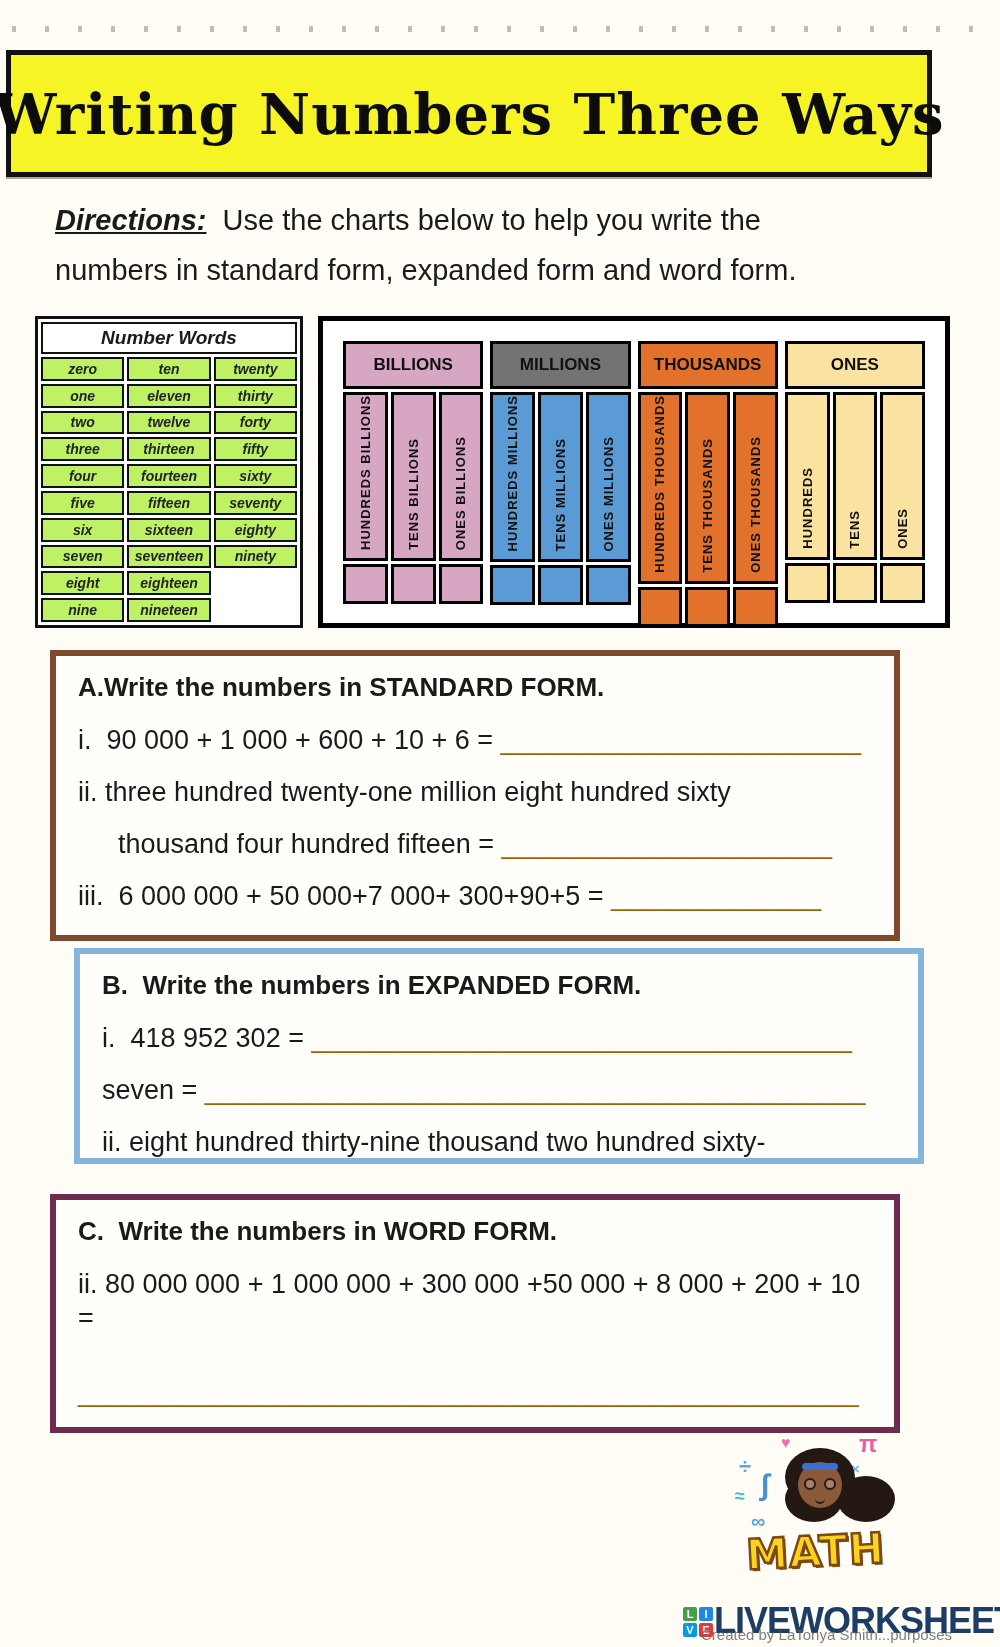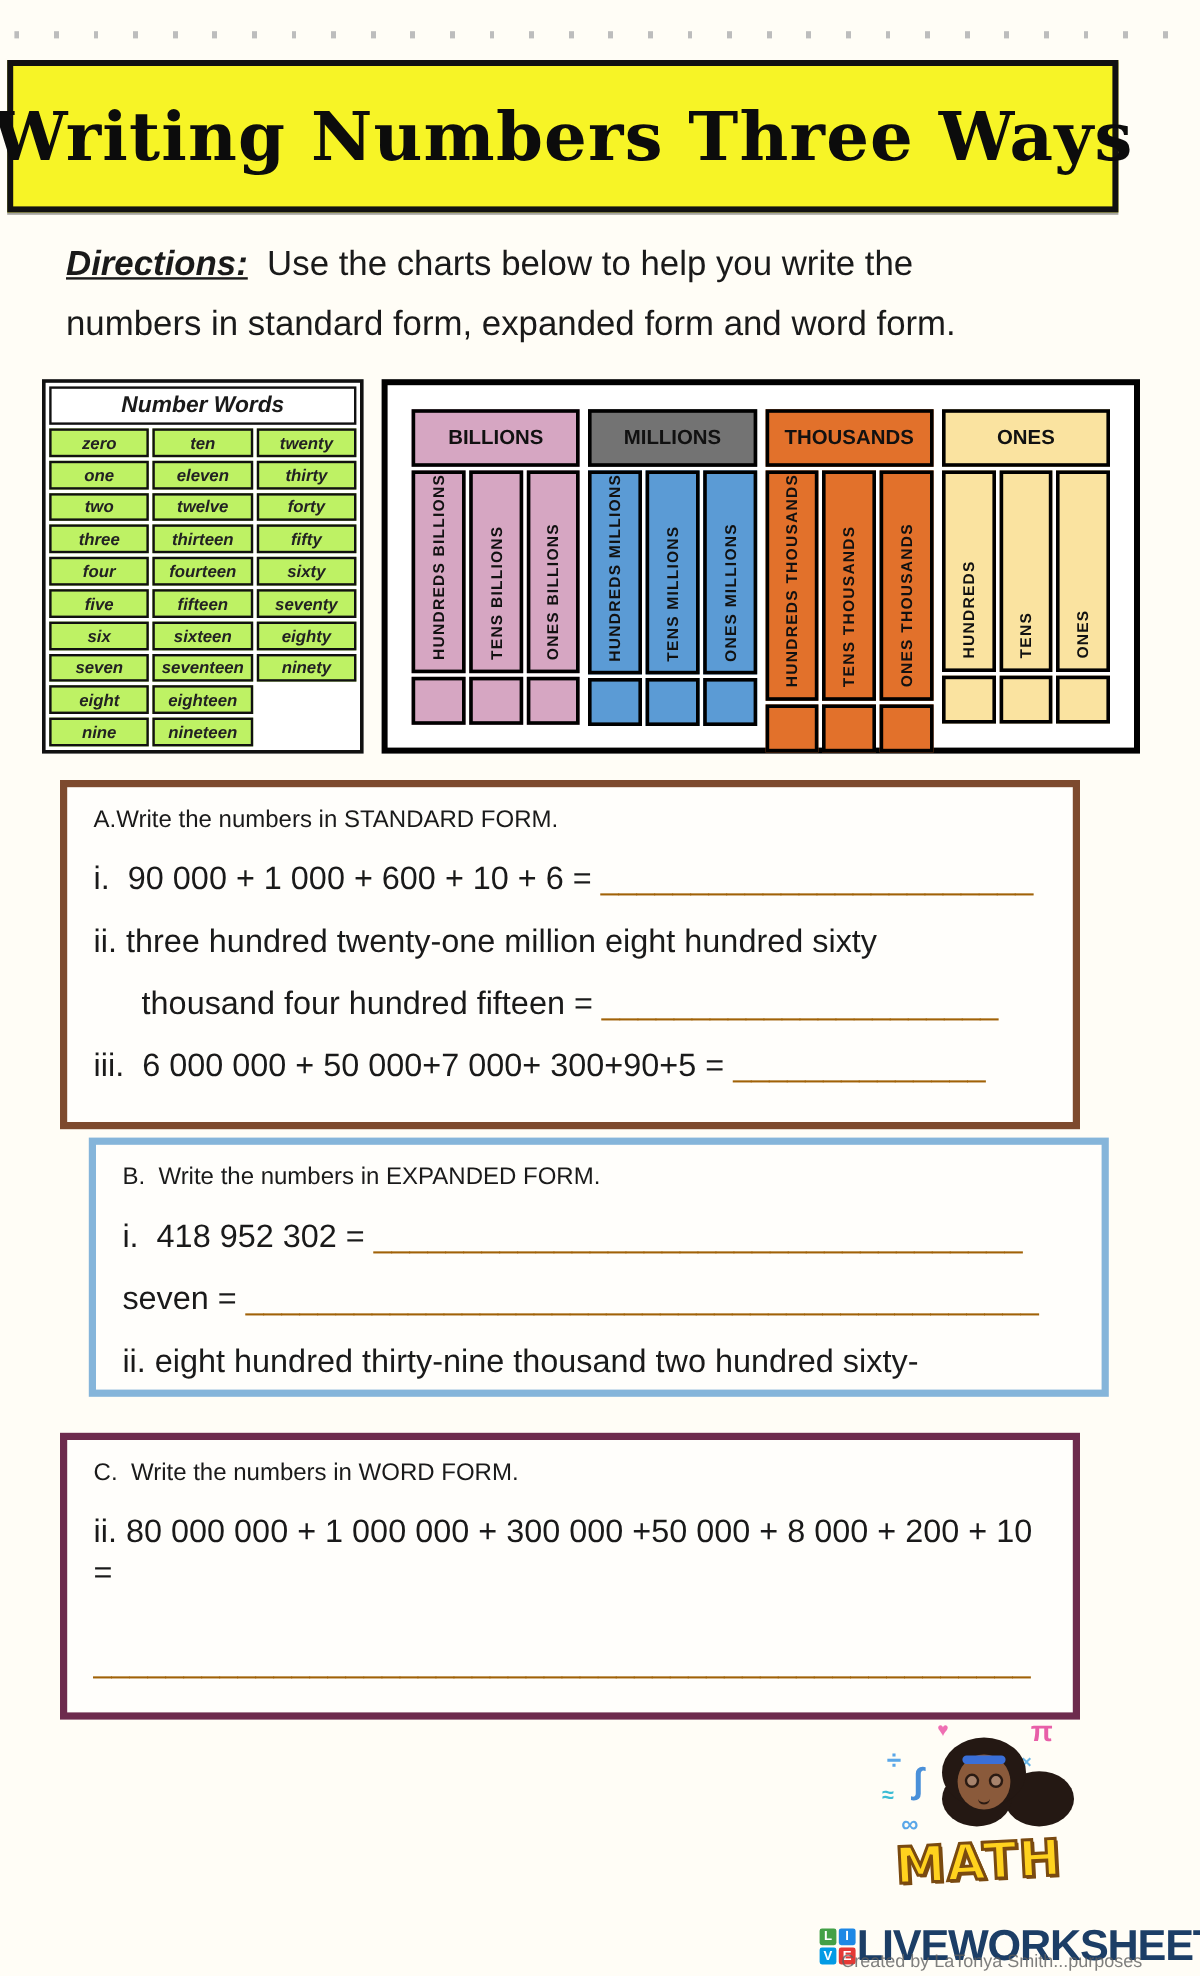--- a/index.html
+++ b/index.html
@@ -72,21 +72,21 @@
   .pv-foot{flex:0 0 40px;display:flex;gap:3px;}
   .pv-footcell{flex:1;border:3px solid #000;box-sizing:border-box;}
   
   .section-box{
     position:absolute;left:50px;width:850px;box-sizing:border-box;
     border:6px solid #555;background:#fffefb;padding:16px 20px 0 22px;
   }
   #sec-A{top:650px;height:291px;}
   #sec-B{top:948px;height:216px;margin-left:24px;}
   #sec-C{top:1194px;height:239px;}
-  .sec-heading{font-weight:normal;font-size:20px;margin-bottom:20px;white-space:pre-wrap;}
+  .sec-heading{font-weight:bold;font-size:26px;margin-bottom:20px;white-space:pre-wrap;}
   .sec-line{font-size:27px;line-height:1.26;margin-bottom:18px;white-space:pre-wrap;}
   .sec-line.indent{padding-left:40px;}
   .sec-line.gap-top{margin-top:40px;}
   .answer-blank{color:#a16207;text-align:right;}
   
   #math-logo{position:absolute;left:733px;top:1428px;width:165px;height:152px;}
   .msym{position:absolute;font-weight:bold;}
   .s0{left:6px;top:26px;font-size:22px;}
   .s1{left:48px;top:6px;font-size:16px;}
   .s2{left:28px;top:40px;font-size:30px;font-style:italic;}

